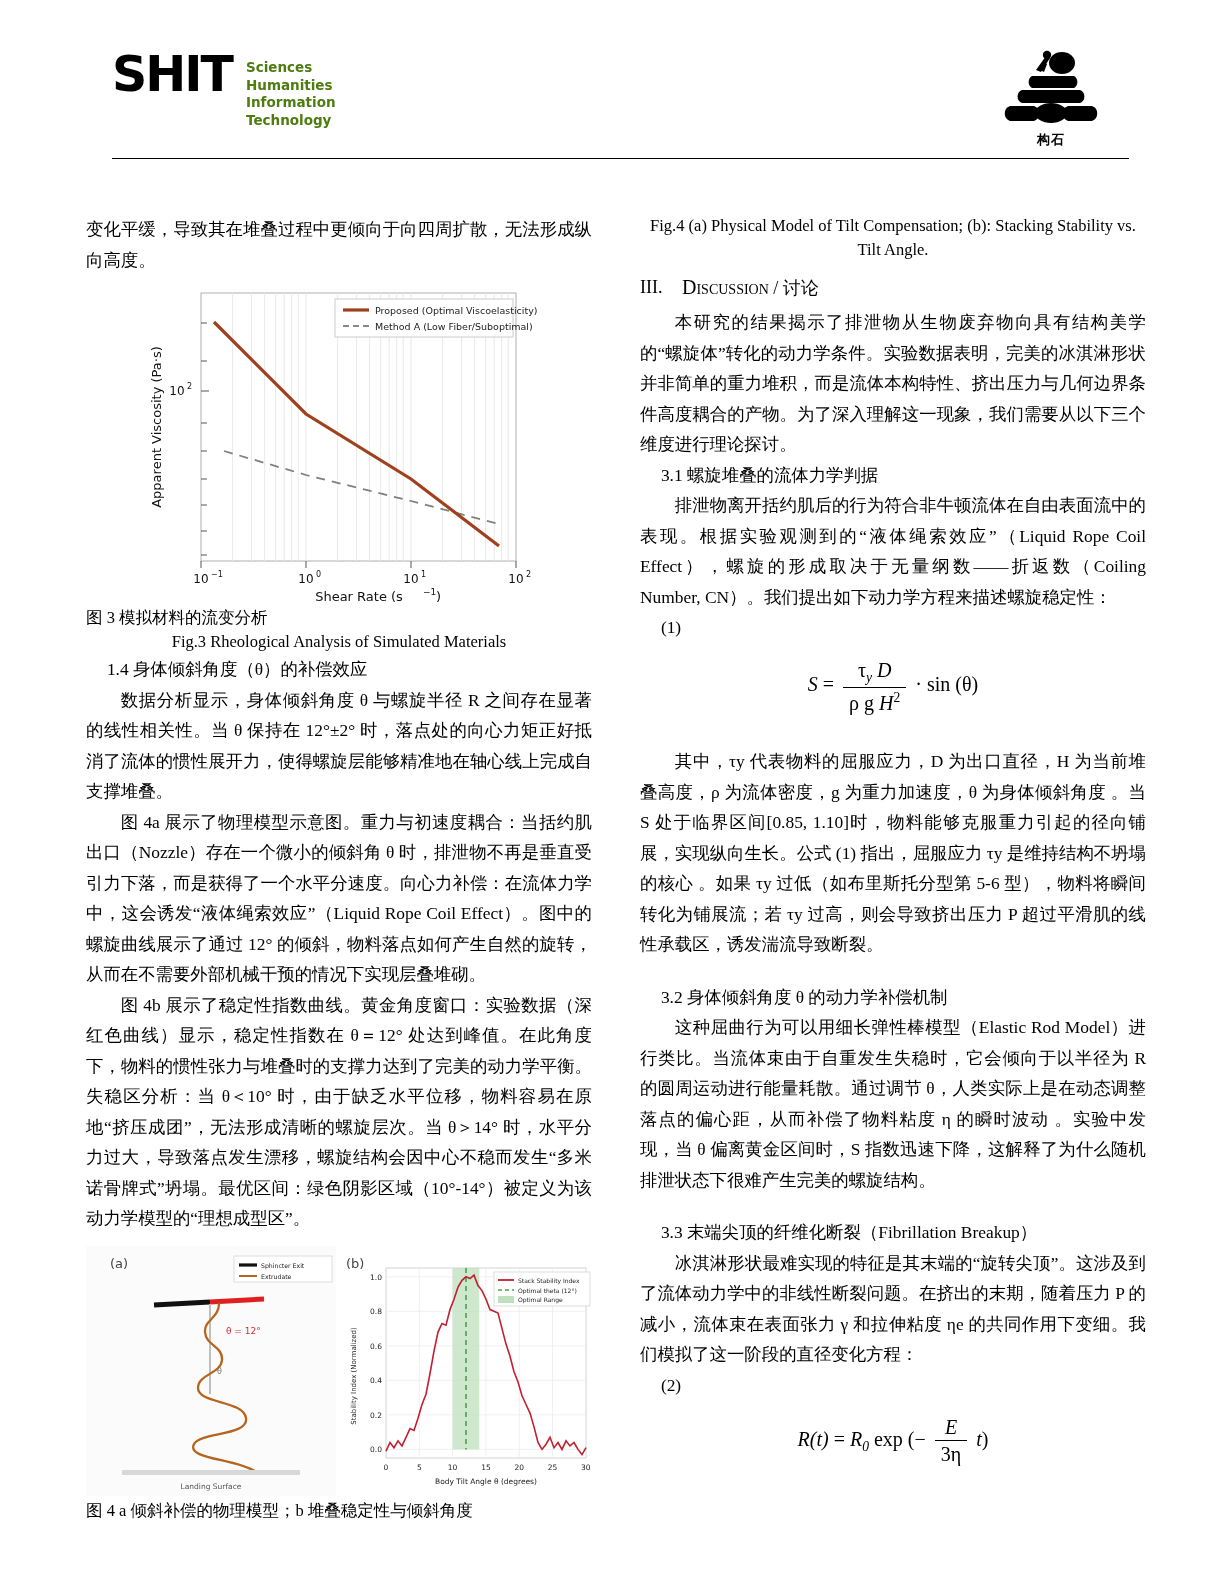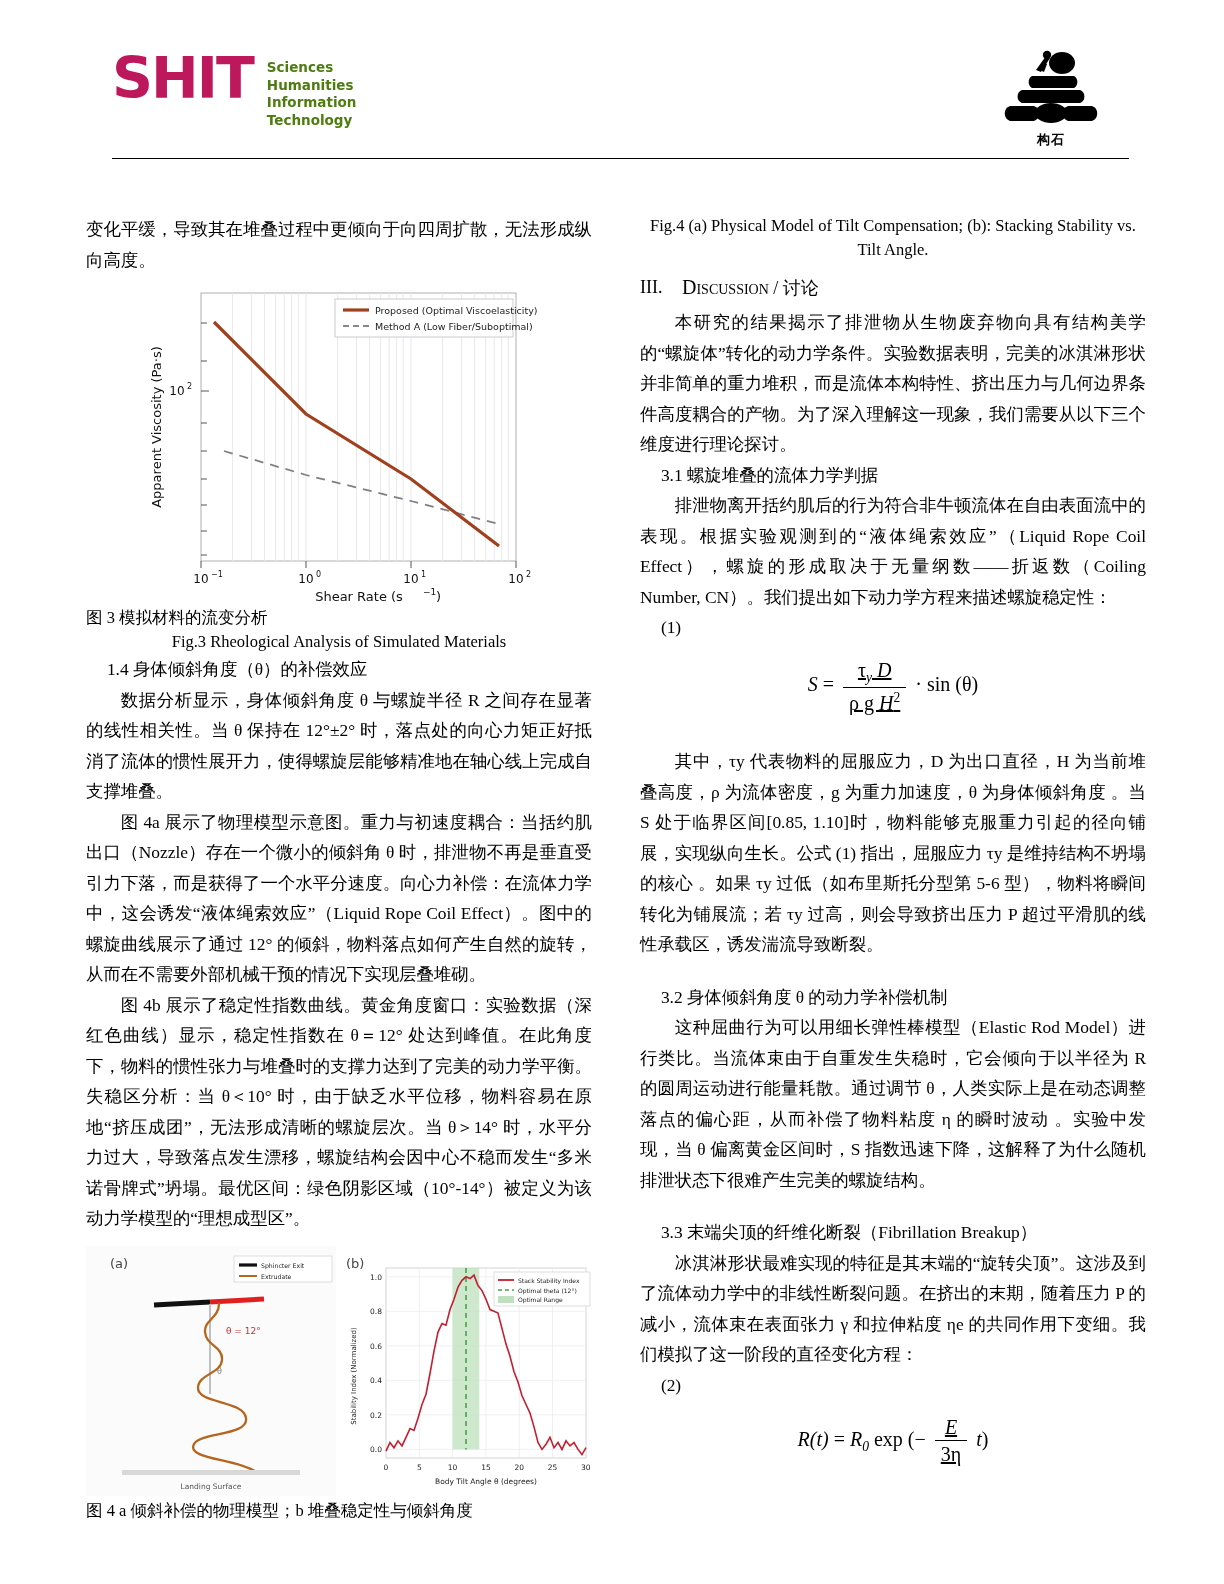--- a/index.html
+++ b/index.html
@@ -31,24 +31,24 @@
   }
   .logo-block {
     position: absolute;
     left: 0; top: 6px;
     display: flex;
     align-items: flex-start;
   }
   .logo-word {
     font-family: "DejaVu Sans", sans-serif;
     font-weight: bold;
-    font-size: 57px;
+    font-size: 49px;
     letter-spacing: -2px;
     line-height: 0.92;
-    color: #be185d;
+    color: #000000;
   }
   .logo-sub {
     margin-left: 14px;
     margin-top: 7px;
     font-family: "DejaVu Sans", sans-serif;
     font-weight: bold;
     font-size: 13.5px;
     line-height: 17.5px;
     color: #4d7c0f;
   }
@@ -133,21 +133,20 @@
     font-size: 17.4px;
     line-height: 30.5px;
     text-indent: 1.2em;
   }
   .frac {
     display: inline-flex;
     flex-direction: column;
     vertical-align: middle;
     text-align: center;
     margin: 0 4px;
-    text-decoration: underline;
   }
   .frac .num { border-bottom: 1.2px solid #000; padding: 0 6px 1px; }
   .frac .den { padding: 2px 6px 0; text-align: right; }
   i.v { font-style: italic; }
   sub.s { font-size: 0.68em; font-style: italic; }
   sup.s { font-size: 0.68em; }
 
   
   .fig3-wrap { margin-top: 8px; }
   .fig3 { position: relative; width: 400px; height: 320px; margin: 4px auto 0; }

